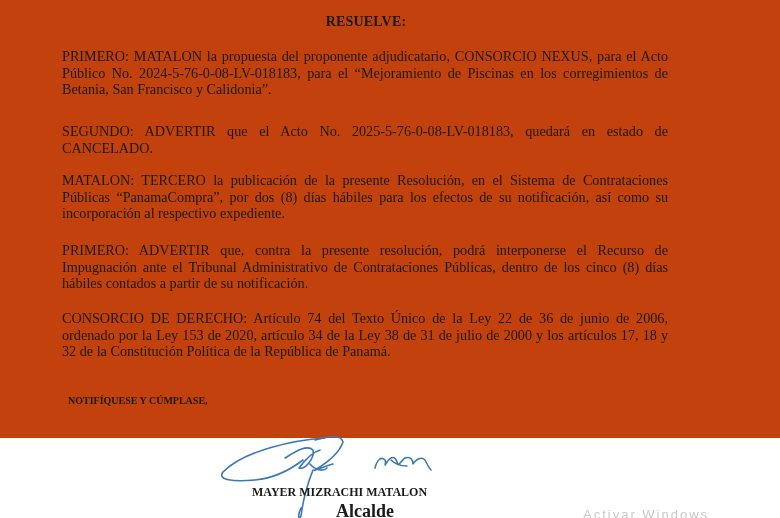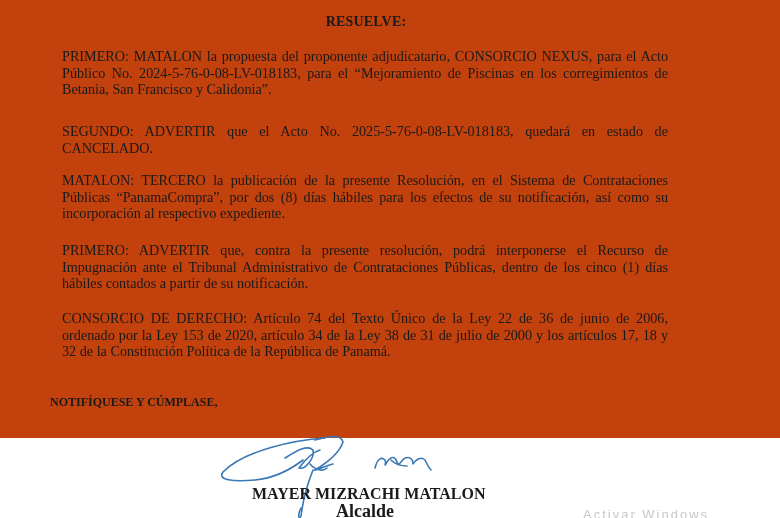--- a/index.html
+++ b/index.html
@@ -42,38 +42,38 @@
   }
   .para b { font-weight: normal; }
   .p1 { top: 48px; }
   .p2 { top: 123px; }
   .p3 { top: 172px; }
   .p4 { top: 242px; }
   .p5 { top: 310px; }
 
   .closing {
     position: absolute;
-    left: 50px;
+    left: 68px;
     top: 395px;
     font-weight: bold;
-    font-size: 12px;
+    font-size: 10px;
   }
   .signature {
     position: absolute;
     left: 215px;
     top: 430px;
     width: 240px;
     height: 90px;
   }
   .signer-name {
     position: absolute;
     left: 252px;
     top: 485px;
     font-weight: bold;
-    font-size: 16px;
+    font-size: 12px;
   }
   .signer-title {
     position: absolute;
     left: 336px;
     top: 501px;
     font-size: 18px;
     font-weight: bold;
   }
   .watermark {
     position: absolute;
@@ -103,21 +103,21 @@
     <b>ADVERTIR</b><span> que el Acto No. 2025-5-76-0-08-LV-018183, quedará en estado de </span><b>CANCELADO</b><span>.</span>
   </div>
 
   <div class="para p3">
     <b>MATALON:</b>
     <b>TERCERO</b><span> la publicación de la presente Resolución, en el Sistema de Contrataciones Públicas “PanamaCompra”, por dos (8) días hábiles para los efectos de su notificación, así como su incorporación al respectivo expediente.</span>
   </div>
 
   <div class="para p4">
     <b>PRIMERO:</b>
-    <b>ADVERTIR</b><span> que, contra la presente resolución, podrá interponerse el Recurso de Impugnación ante el Tribunal Administrativo de Contrataciones Públicas, dentro de los cinco (1) días hábiles contados a partir de su notificación.</span>
+    <b>ADVERTIR</b><span> que, contra la presente resolución, podrá interponerse el Recurso de Impugnación ante el Tribunal Administrativo de Contrataciones Públicas, dentro de los cinco (8) días hábiles contados a partir de su notificación.</span>
   </div>
 
   <div class="para p5">
     <b>CONSORCIO DE DERECHO:</b><span> Artículo 74 del Texto Único de la Ley 22 de 36 de junio de 2006, ordenado por la Ley 153 de 2020, artículo 34 de la Ley 38 de 31 de julio de 2000 y los artículos 17, 18 y 32 de la Constitución Política de la República de Panamá.</span>
   </div>
 
   <div class="closing">NOTIFÍQUESE Y CÚMPLASE,</div>
 
   <svg class="signature" viewBox="0 0 240 90" xmlns="http://www.w3.org/2000/svg">
     <g fill="none" stroke="#3a78b5" stroke-width="1.6" stroke-linecap="round" stroke-linejoin="round">

